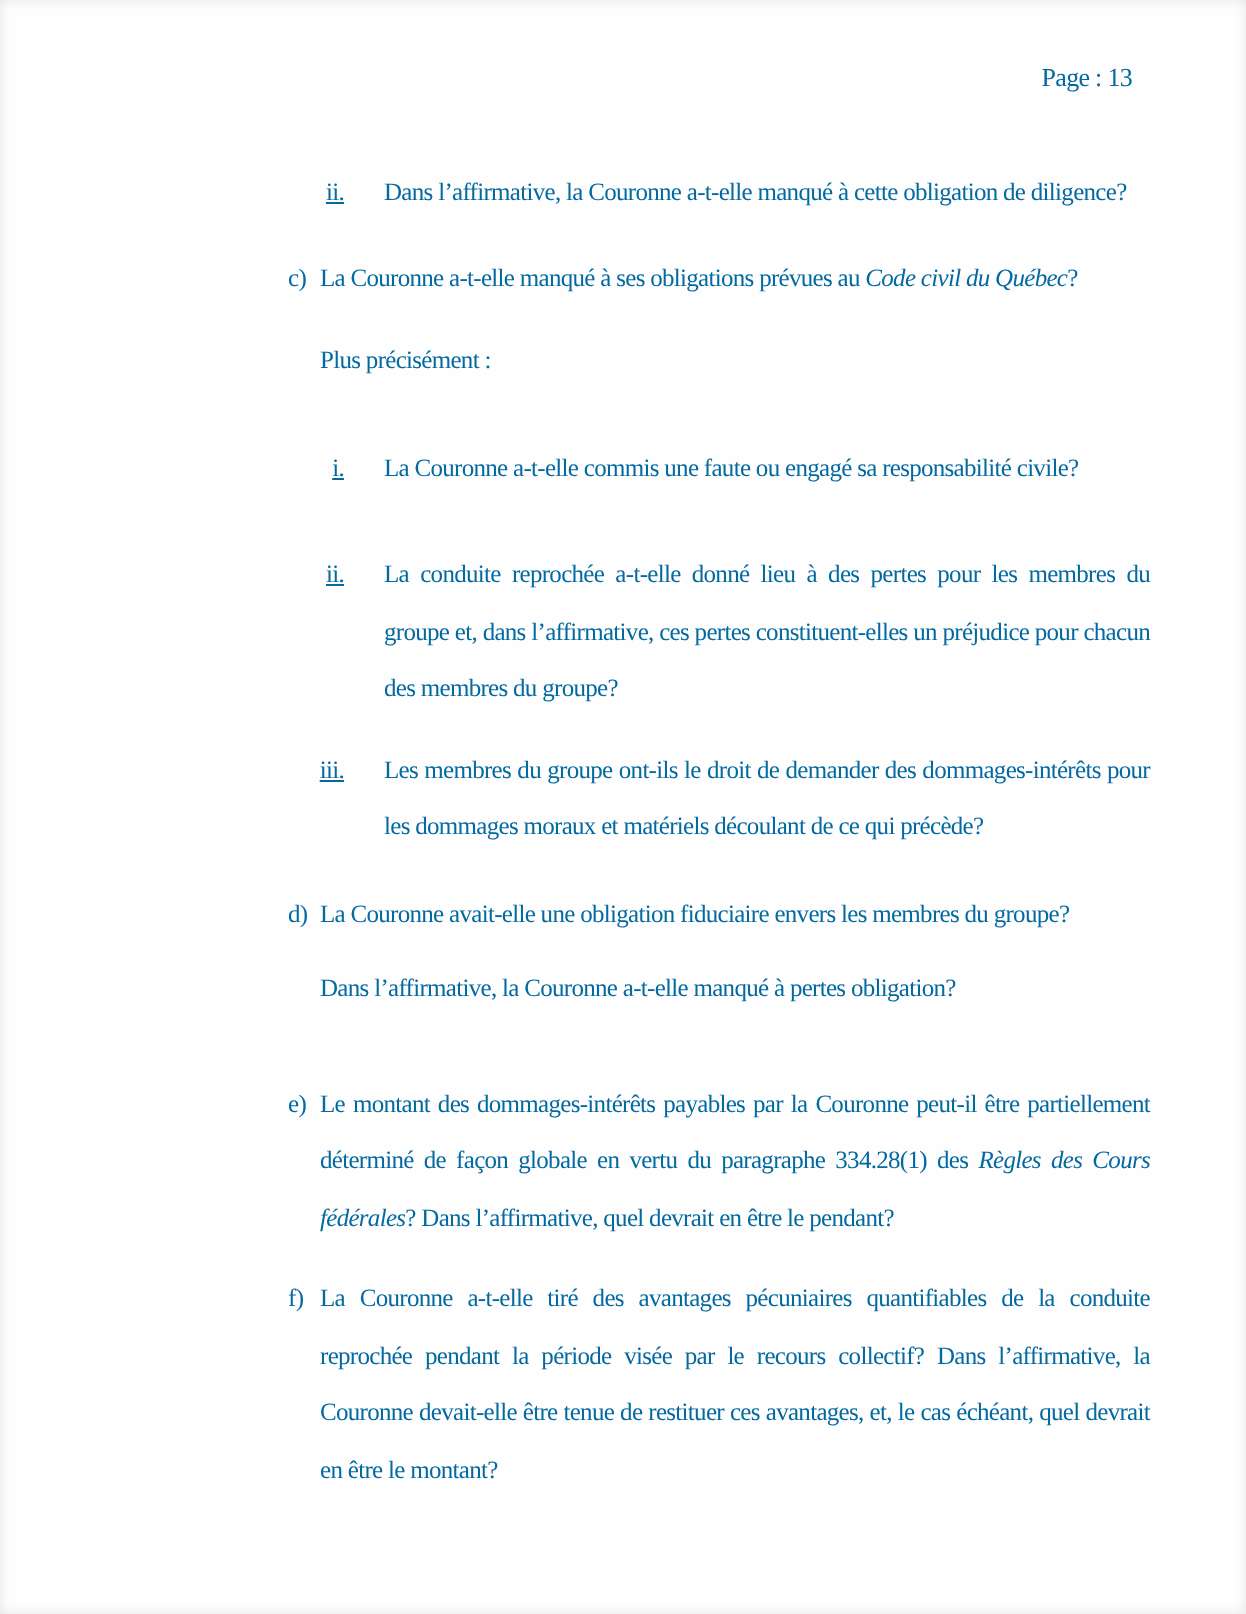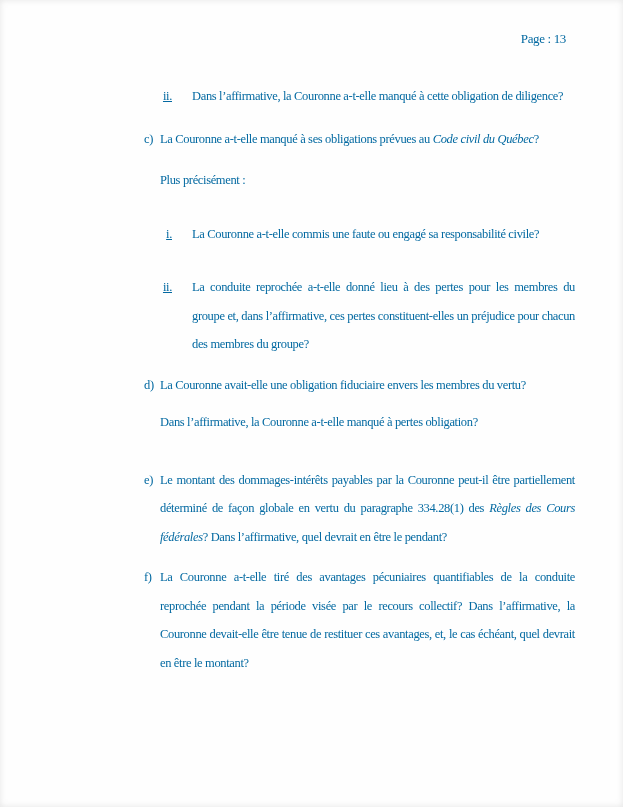--- a/index.html
+++ b/index.html
@@ -103,24 +103,28 @@
   <div class="para roman mb-25">
     <span class="marker">i.</span>
     <span class="ptext">La Couronne a-t-elle commis une faute ou engagé sa responsabilité civile?</span>
   </div>
 
   <div class="para roman mb-12">
     <span class="marker">ii.</span>
     <span class="ptext">La conduite reprochée a-t-elle donné lieu à des pertes pour les membres du groupe et, dans l’affirmative, ces pertes constituent-elles un préjudice pour chacun des membres du groupe?</span>
   </div>
 
+  <div class="para roman mb-15">
+    <span class="marker">iii.</span>
+    <span class="ptext">Les membres du groupe ont-ils le droit de demander des dommages-intérêts pour les dommages moraux et matériels découlant de ce qui précède?</span>
+  </div>
 
   <div class="para letter mb-9">
     <span class="marker">d)</span>
-    <span class="ptext">La Couronne avait-elle une obligation fiduciaire envers les membres du vertu?</span>
+    <span class="ptext">La Couronne avait-elle une obligation fiduciaire envers les membres du groupe?</span>
   </div>
 
   <div class="para plain mb-29">
     <span class="ptext">Dans l’affirmative, la Couronne a-t-elle manqué à pertes obligation?</span>
   </div>
 
   <div class="para letter mb-12">
     <span class="marker">e)</span>
     <span class="ptext"><span>Le montant des dommages-intérêts payables par la Couronne peut-il être partiellement déterminé de façon globale en vertu du paragraphe 334.28(1) des </span><span class="it">Règles des Cours fédérales</span><span>? Dans l’affirmative, quel devrait en être le pendant?</span></span>
   </div>

